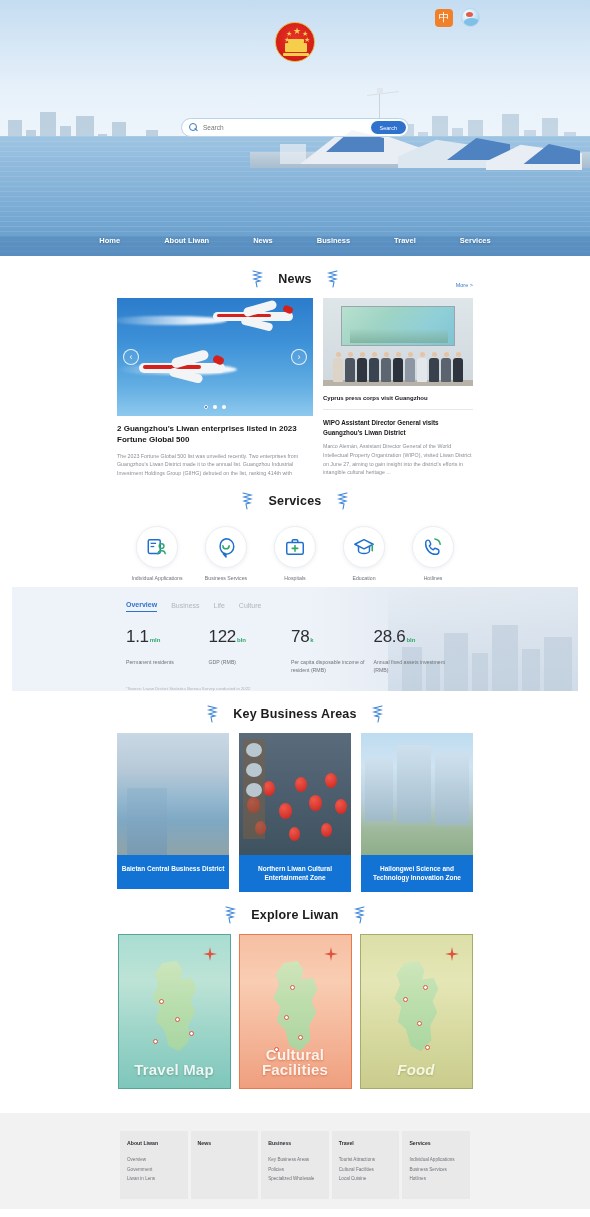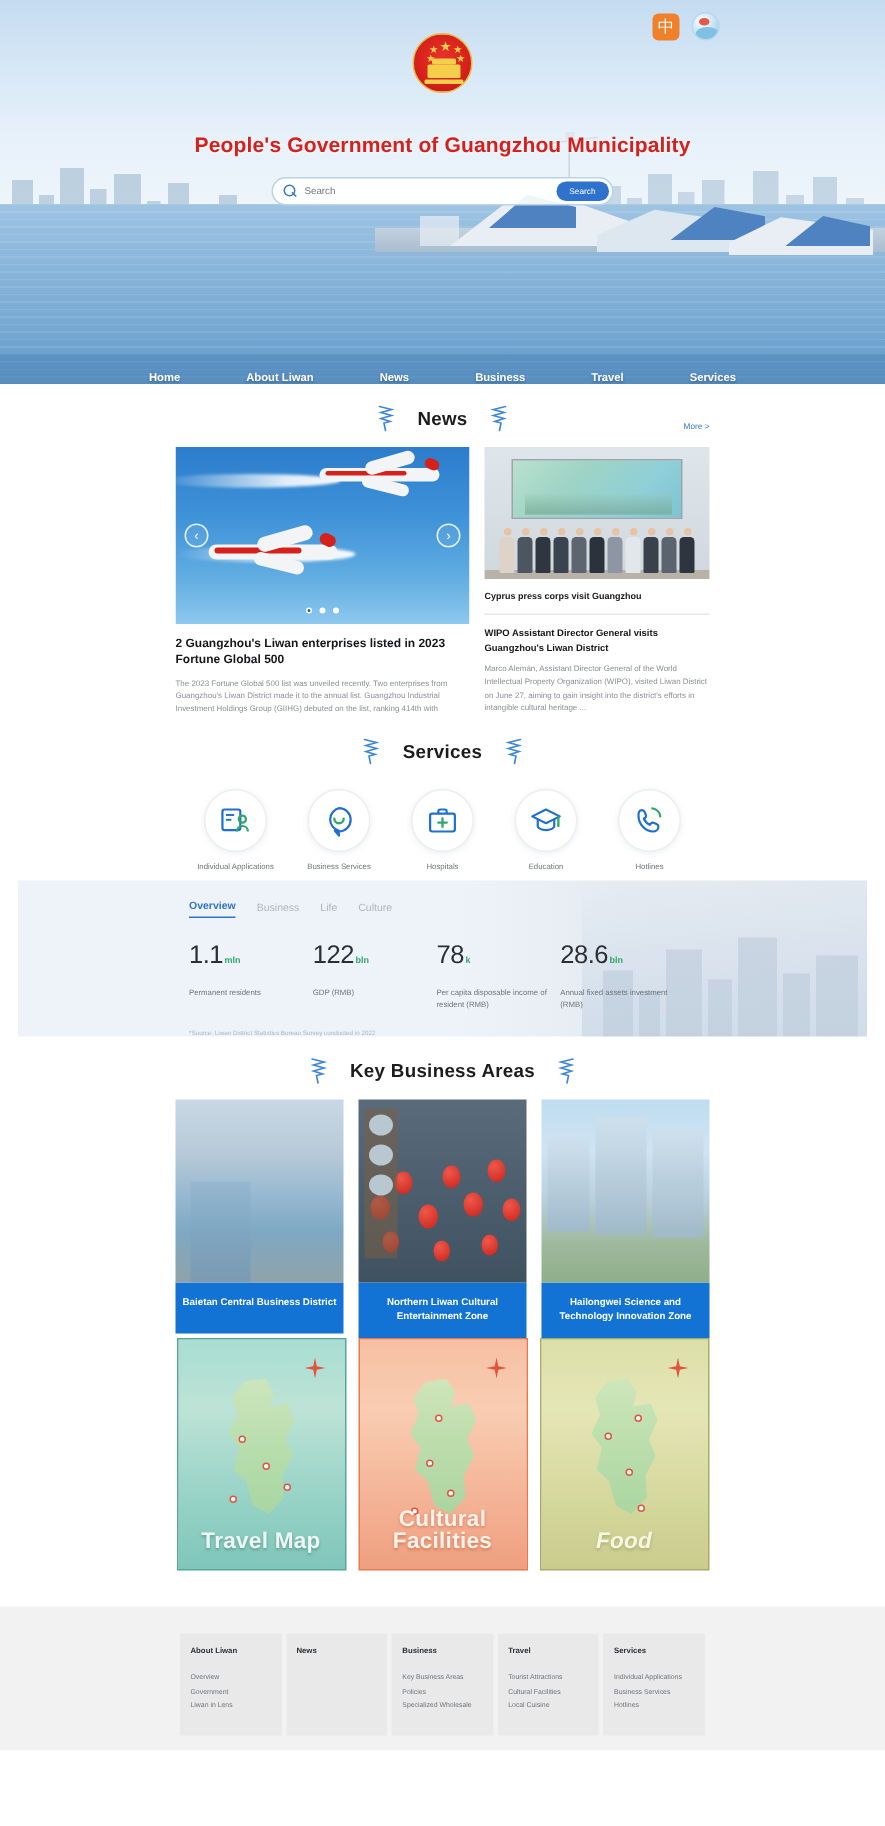--- a/index.html
+++ b/index.html
@@ -113,21 +113,21 @@
   }
   .s-btn {
     background:#2f72cd; color:#fff; border:0; border-radius:8px;
     font-size:5.5px; padding:0 9px; height:13px; cursor:pointer;
     font-family:"Liberation Sans",sans-serif;
   }
 
   .navbar {
     position:absolute; left:0; bottom:0; width:590px; height:20px; z-index:7;
     background:rgba(80,135,185,0.55);
-    display:flex; align-items:flex-end; justify-content:center; gap:0px;
+    display:flex; align-items:flex-start; justify-content:center; gap:0px;
   }
   .nav-item {
     color:#fff; font-size:7.5px; font-weight:bold; padding:0 22px; cursor:pointer;
     text-shadow:0 1px 2px rgba(30,60,90,.45); white-space:nowrap;
   }
 
   
   .sec-title {
     display:flex; align-items:center; justify-content:center; gap:14px;
     margin:0 auto; padding:14px 0 10px;
@@ -341,21 +341,20 @@
         <span class="emblem-star" style="left:17px;top:5px;font-size:9px;">★</span>
         <span class="emblem-star" style="left:10px;top:7px;">★</span>
         <span class="emblem-star" style="left:26px;top:7px;">★</span>
         <span class="emblem-star" style="left:8px;top:13px;">★</span>
         <span class="emblem-star" style="left:28px;top:13px;">★</span>
         <div class="emblem-gate"></div>
         <div class="emblem-base"></div>
       </div>
     </div>
 
-    <div class="title-2">People's Government of Guangzhou Municipality</div>
 
     <div class="searchwrap">
       <div class="searchbox">
         <span class="s-icon"></span>
         <input class="s-input" type="text" placeholder="Search" style="">
         <button class="s-btn">Search</button>
       </div>
     </div>
 
     <div class="navbar">
@@ -636,20 +635,33 @@
         <div class="kba-img kba3">
           <div class="bld3" style="left:4px;top:26px;width:28px;height:62px;"></div>
           <div class="bld3" style="left:36px;top:12px;width:34px;height:78px;"></div>
           <div class="bld3" style="left:74px;top:20px;width:34px;height:72px;"></div>
         </div>
         <div class="kba-cap">Hailongwei Science and Technology Innovation Zone</div>
       </div>
     </div>
   </div>
 
+  <div class="sec-title">
+    <span class="orn">
+      <svg width="14" height="18" viewBox="0 0 14 18">
+          <path d="M3 1 L11 3 L4 5 L11 7 L4 9 L10 11 L6 12 L7 17" stroke="#3f86d8" stroke-width="1.1" fill="none" stroke-linecap="round"></path>
+        </svg>
+    </span>
+    <h2>Explore Liwan</h2>
+    <span class="orn">
+      <svg width="14" height="18" viewBox="0 0 14 18">
+          <path d="M11 1 L3 3 L10 5 L3 7 L10 9 L4 11 L8 12 L7 17" stroke="#3f86d8" stroke-width="1.1" fill="none" stroke-linecap="round"></path>
+        </svg>
+    </span>
+  </div>
 
   <div class="wrap" style="width:360px;">
     <div class="exp-row">
       <div class="exp exp1">
         <div class="exp-map"></div>
         <span class="exp-compass">
           <svg width="14" height="14" viewBox="0 0 14 14">
               <path d="M7 0 L8.2 5.8 L14 7 L8.2 8.2 L7 14 L5.8 8.2 L0 7 L5.8 5.8 Z" fill="#e0543f"></path>
             </svg>
         </span>

